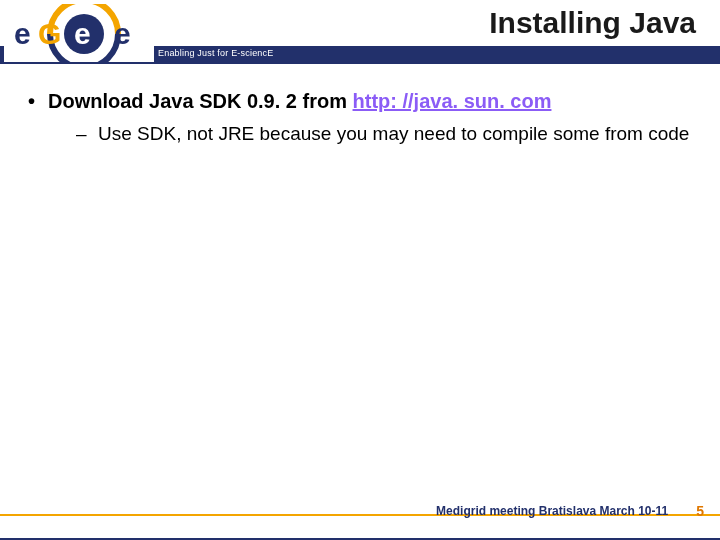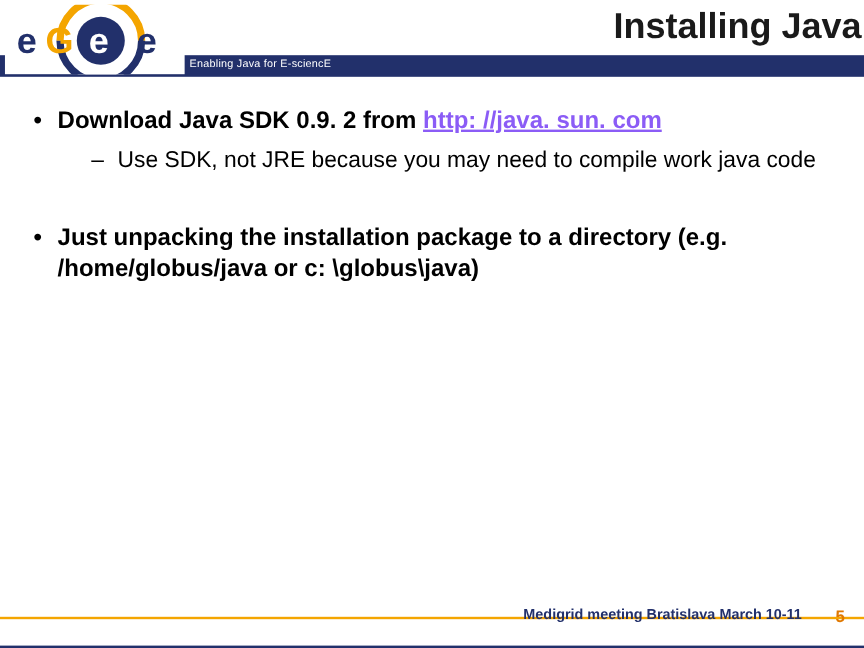--- a/index.html
+++ b/index.html
@@ -2,21 +2,21 @@
 <html><head>
 <meta charset="utf-8">
 <style>
   * { margin: 0; padding: 0; box-sizing: border-box; }
   html, body { width: 720px; height: 540px; font-family: Arial, Helvetica, sans-serif; background: #fff; overflow: hidden; }
   .slide { position: relative; width: 720px; height: 540px; }
 
   
   .header { position: relative; height: 64px; }
   .title {
-    position: absolute; top: 6px; right: 2px;
+    position: absolute; top: 6px; right: 24px;
     font-size: 30px; font-weight: bold; color: #1a1a1a;
   }
   .header-bar {
     position: absolute; left: 0; top: 46px; width: 720px; height: 18px;
     background: #22306b;
   }
   .tagline {
     position: absolute; left: 158px; top: 48px;
     font-size: 9px; color: #fff; letter-spacing: 0.2px;
   }
@@ -31,34 +31,34 @@
   ul.level1 > li::before { content: "•"; position: absolute; left: 4px; top: 0; font-size: 20px; color: #000; }
   .dl-line .url { color: #8b5cf6; text-decoration: underline; }
   ul.level2 { list-style: none; margin: 8px 0 18px 28px; }
   ul.level2 > li { position: relative; padding-left: 22px; font-size: 19px; font-weight: normal; line-height: 1.3; margin-bottom: 4px; }
   ul.level2 > li::before { content: "–"; position: absolute; left: 0; top: 0; }
   .spacer { height: 20px; }
 
   
   .footer { position: absolute; left: 0; bottom: 0; width: 720px; height: 26px; }
   .footer-line { position: absolute; left: 0; bottom: 24px; width: 720px; height: 2px; background: #f4a500; }
-  .footer-right { position: absolute; right: 0; bottom: 4px; width: 320px; height: 31px; display: flex; align-items: flex-start; justify-content: flex-end; padding-right: 16px; }
+  .footer-right { position: absolute; right: 0; bottom: 14px; width: 320px; height: 31px; display: flex; align-items: center; justify-content: flex-end; padding-right: 16px; }
   .footer-text { font-size: 12px; font-weight: bold; color: #22306b; margin-right: 28px; white-space: nowrap; }
   .footer-num { font-size: 14px; font-weight: bold; color: #e07800; }
   .footer-bottom { position: absolute; left: 0; bottom: 0; width: 720px; height: 2px; background: #22306b; }
 </style>
 </head>
 <body>
 
 <div class="slide">
 
   <div class="header">
     <div class="title">Installing Java</div>
     <div class="header-bar"></div>
-    <div class="tagline">Enabling Java for E-sciencE</div>
+    <div class="tagline">Enabling Just for E-sciencE</div>
 
     <svg class="logo" viewBox="0 0 150 58">
       <rect x="0" y="0" width="150" height="58" fill="#fff"></rect>
       <circle cx="80" cy="30" r="34" fill="#ffffff"></circle>
       <path d="M46 30 a34 34 0 0 1 68 0" fill="none" stroke="#f4a500" stroke-width="6"></path>
       <path d="M46 30 a34 34 0 0 0 68 0" fill="none" stroke="#22306b" stroke-width="6"></path>
       <circle cx="80" cy="30" r="20" fill="#22306b"></circle>
       <text x="10" y="40" font-family="Arial" font-size="30" font-weight="bold" fill="#22306b">e</text>
       <text x="34" y="40" font-family="Arial" font-size="30" font-weight="bold" fill="#f4a500">G</text>
       <text x="70" y="40" font-family="Arial" font-size="30" font-weight="bold" fill="#ffffff">e</text>
@@ -66,28 +66,25 @@
     </svg>
   </div>
 
   <div class="body">
     <ul class="level1">
       <li>
         <span class="dl-line">
           <span>Download Java SDK 0.9. 2 from </span><span class="url">http: //java. sun. com</span>
         </span>
         <ul class="level2">
-          <li>Use SDK, not JRE because you may need to compile work java code</li>
+          <li>Use SDK, not JRE because you may need to compile some from code</li>
         </ul>
       </li>
     </ul>
     <div class="spacer"></div>
-    <ul class="level1">
-      <li>Just unpacking the installation package to a directory (e.g. /home/globus/java or c: \globus\java)</li>
-    </ul>
   </div>
 
   <div class="footer">
     <div class="footer-line"></div>
     <div class="footer-right">
       <span class="footer-text">Medigrid meeting Bratislava March 10-11</span>
       <span class="footer-num">5</span>
     </div>
     <div class="footer-bottom"></div>
   </div>

